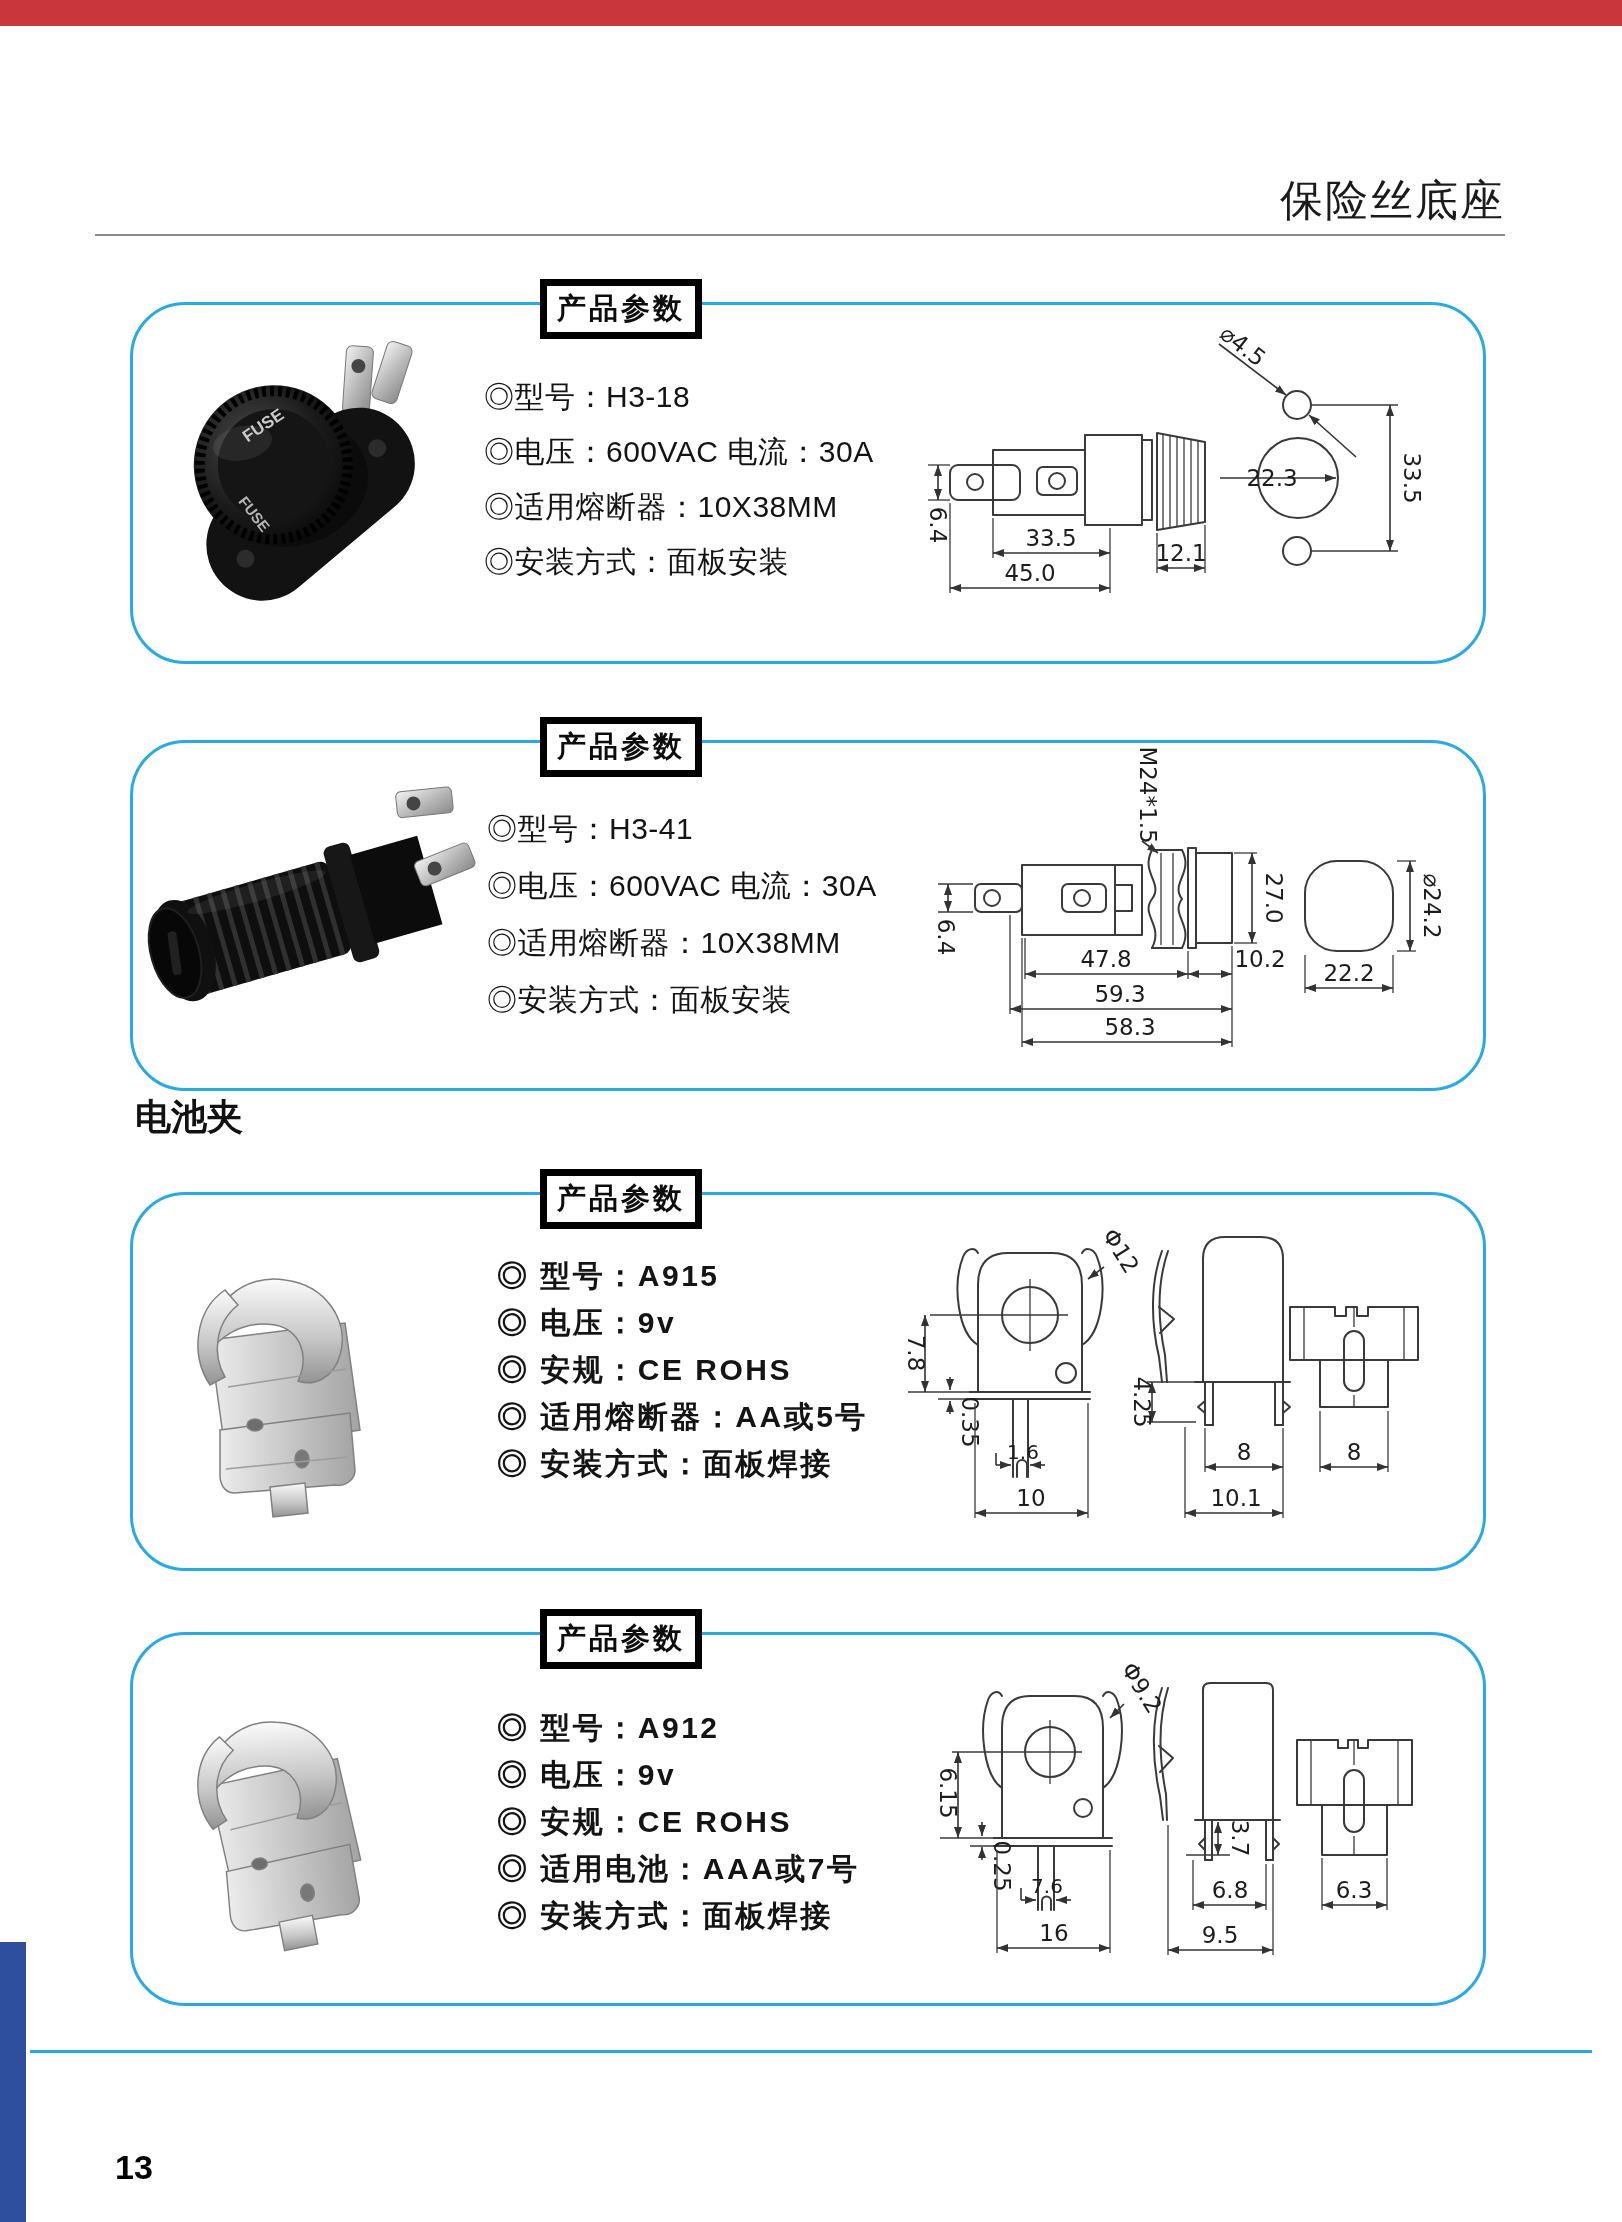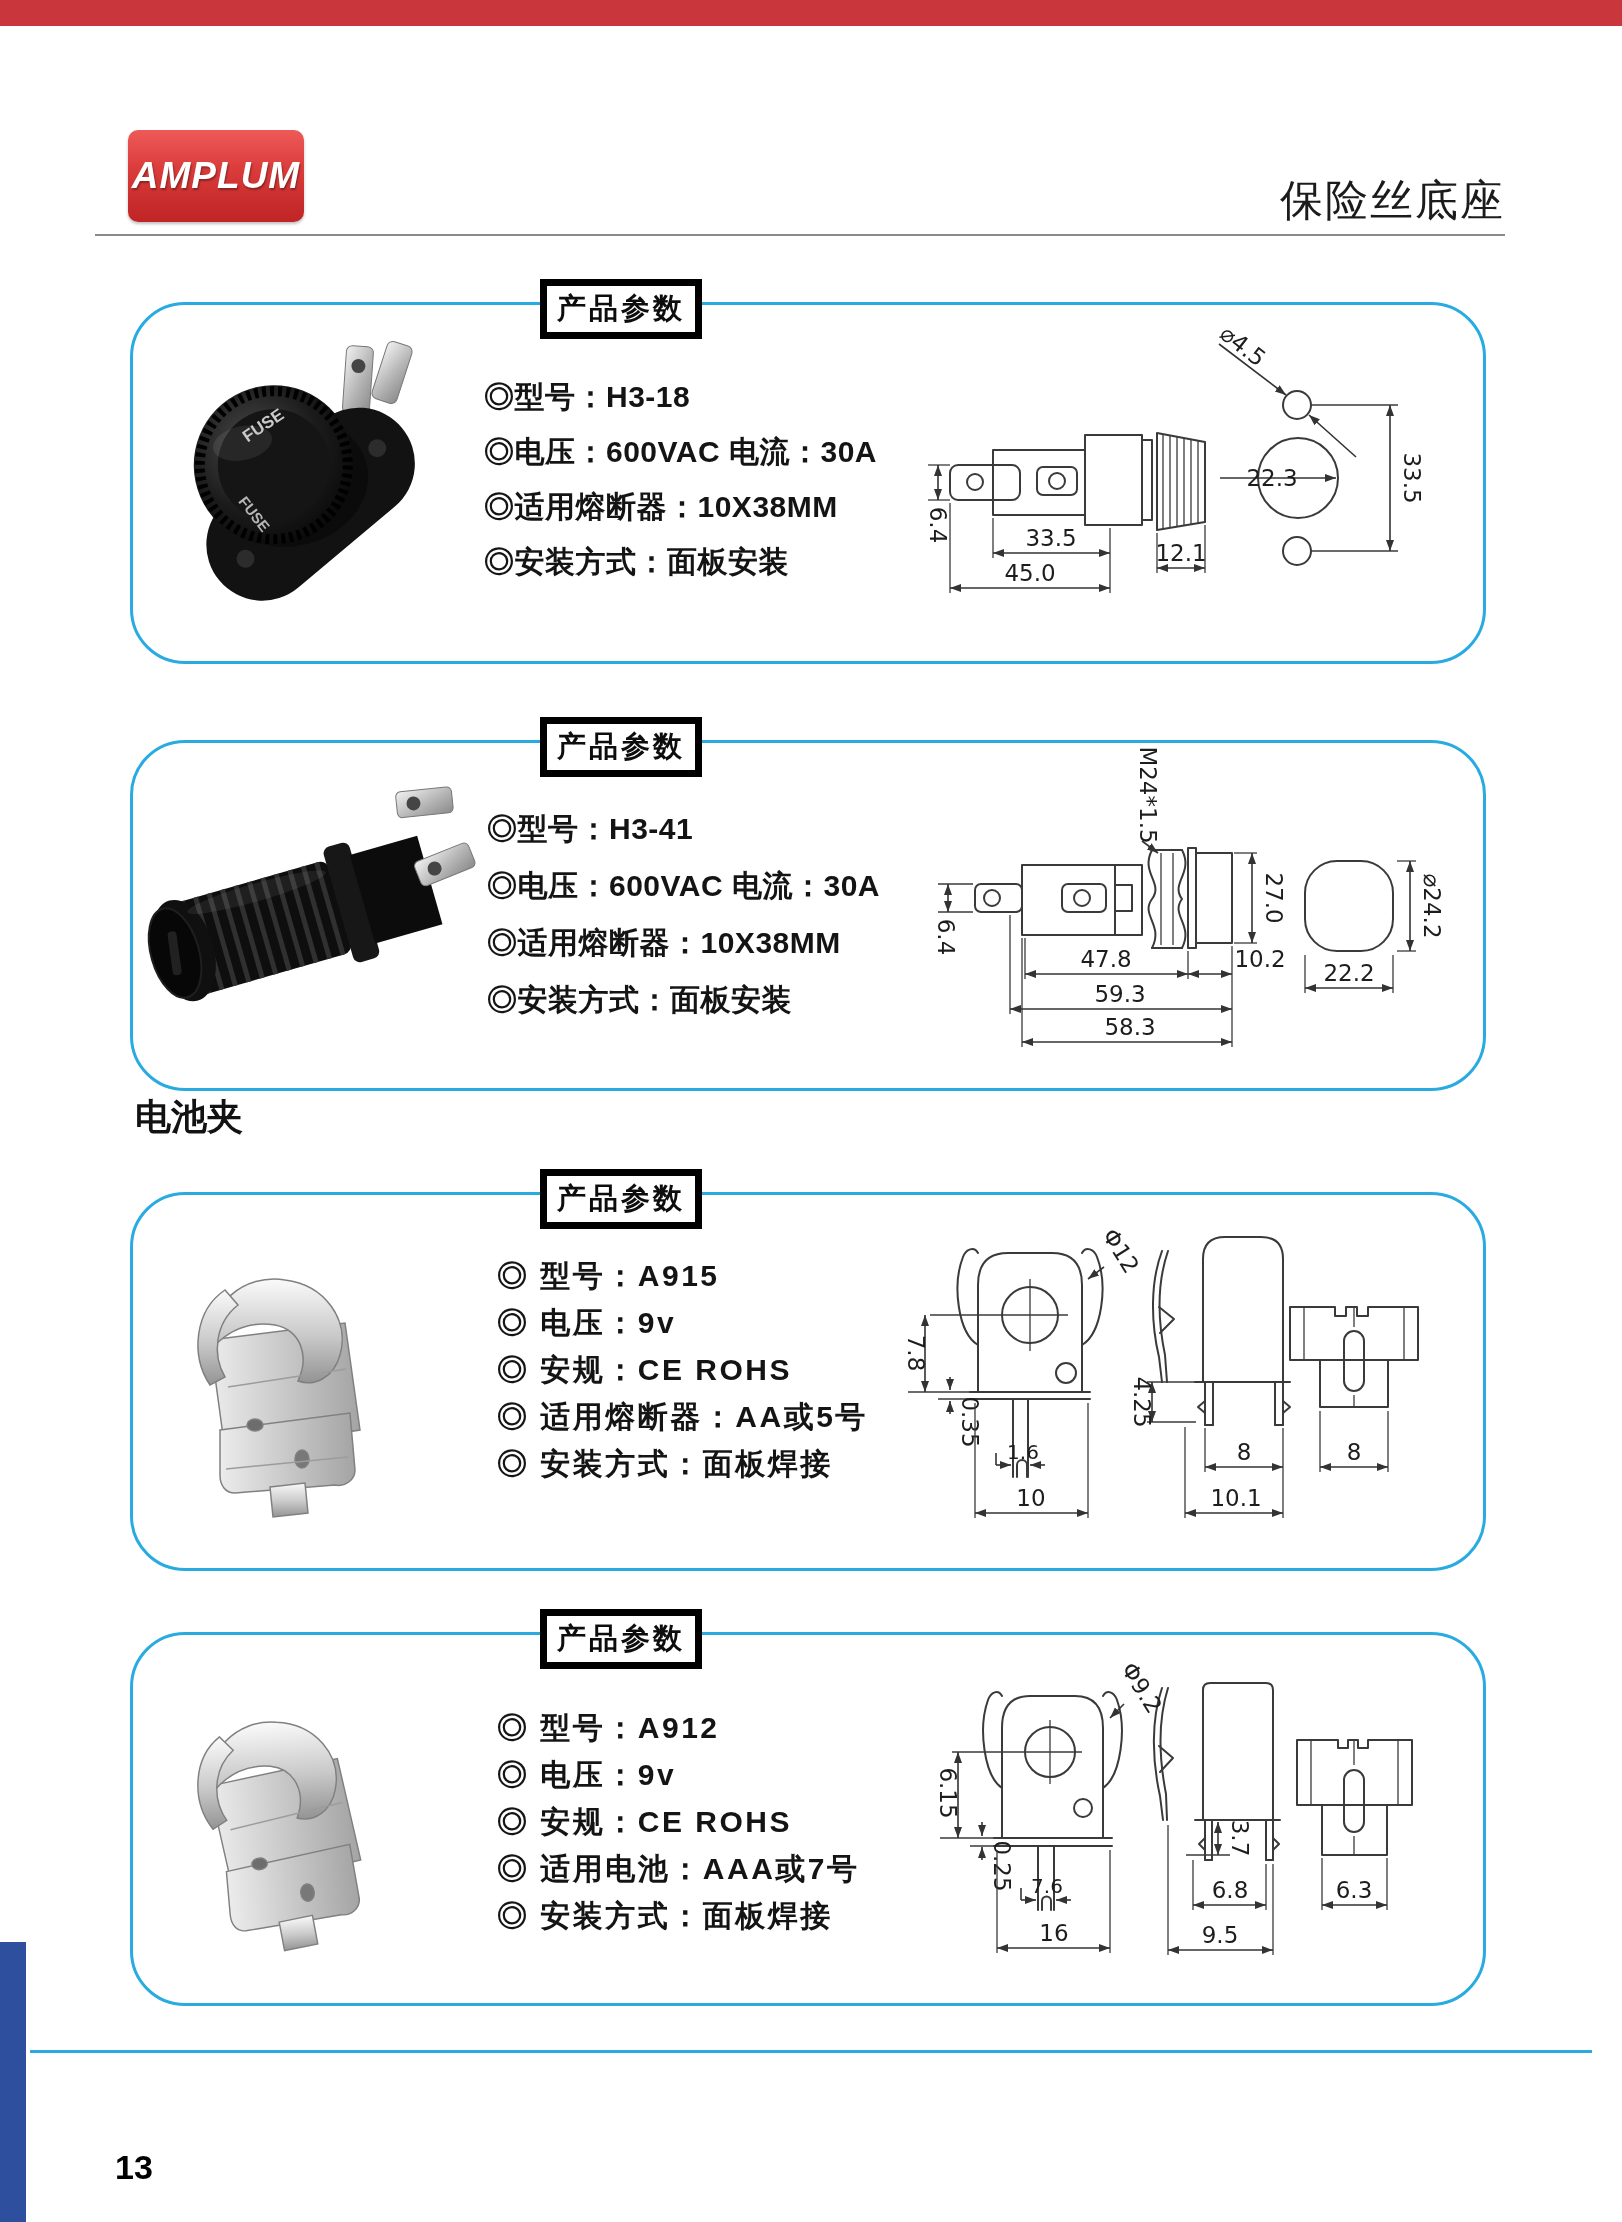--- a/index.html
+++ b/index.html
@@ -20,21 +20,21 @@
   .card1{left:130px;top:302px;width:1350px;height:356px;}
   .card2{left:130px;top:740px;width:1350px;height:345px;}
   .card3{left:130px;top:1192px;width:1350px;height:373px;}
   .card4{left:130px;top:1632px;width:1350px;height:368px;}
   .badge{left:540px;width:148px;height:46px;background:#fff;border:7px solid #000000;
          display:flex;align-items:center;justify-content:center;
          font-size:29px;font-weight:bold;color:#0d0d0d;letter-spacing:3px;}
   .b1{top:279px}.b2{top:717px}.b3{top:1169px}.b4{top:1609px}
   .specs{line-height:1;}
   .specs div{white-space:nowrap;}
-  .s12 div{font-size:30px;font-weight:700;color:#141414;letter-spacing:.5px;margin-bottom:25px;}
+  .s12 div{font-size:30px;font-weight:400;color:#141414;letter-spacing:.5px;margin-bottom:25px;}
   .s2p div{margin-bottom:27px;}
   .s34 div{font-size:30px;font-weight:700;color:#141414;letter-spacing:2.5px;margin-bottom:17px;}
   .battery-label{left:135px;top:1093px;font-size:36px;font-weight:bold;color:#121212;}
   .footer-rule{left:30px;top:2050px;width:1562px;height:3px;background:#29abe2;}
   .footer{left:115px;top:2148px;font-size:34px;font-weight:600;color:#000000;display:flex;flex-direction:column;}
   .footer .num{margin-right:30px;}
   
   svg .geo{fill:none;stroke:#3a3a3a;stroke-width:2;stroke-linejoin:round;stroke-linecap:round;}
   svg .thin{fill:none;stroke:#3a3a3a;stroke-width:1.3;}
   svg .dim{fill:none;stroke:#333;stroke-width:1.6;}
@@ -42,23 +42,20 @@
   svg .dtxs{font-family:"DejaVu Sans", sans-serif;font-size:20px;fill:#1d1d1d;}
 </style>
 </head>
 <body>
 
 <div class="page">
 
   <div class="abs top-bar"></div>
   <div class="abs side-bar"></div>
 
-  <div class="abs logo">
-    <span>AMPLUM</span>
-  </div>
   <div class="abs page-title">保险丝底座</div>
   <div class="abs header-rule"></div>
 
   <div class="abs card card1"></div>
   <div class="abs card card2"></div>
   <div class="abs card card3"></div>
   <div class="abs card card4"></div>
 
   <div class="abs badge b1">产品参数</div>
   <div class="abs badge b2">产品参数</div>

